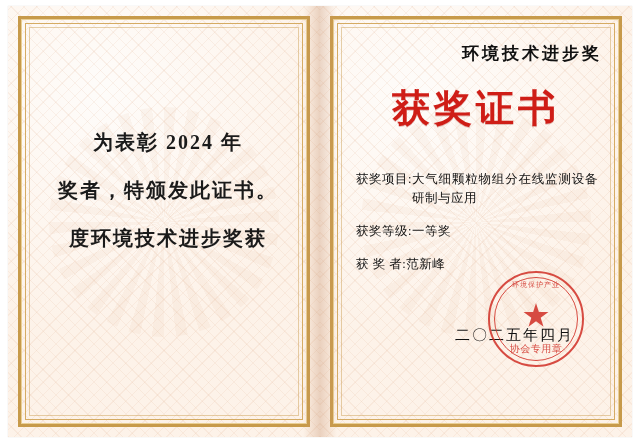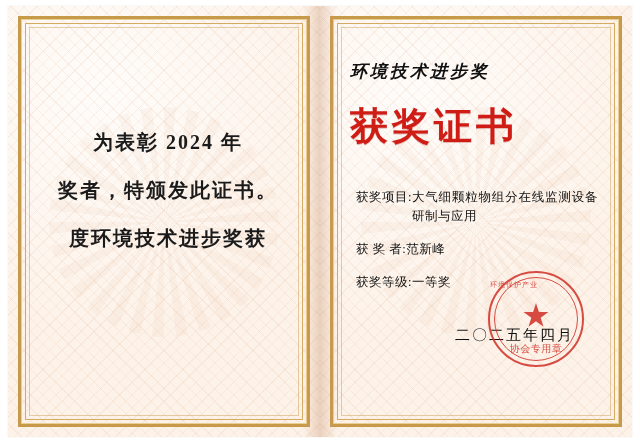--- a/index.html
+++ b/index.html
@@ -114,30 +114,29 @@
     text-align: center;
     padding-left: 18px;
     padding-right: 10px;
     font-weight: 700;
     font-family: "Liberation Serif", "DejaVu Serif", serif;
   }
   .left-text .line { white-space: nowrap; }
 
   
   .award-type {
-    text-align: left;
-    margin-top: 26px;
+    text-align: right;
+    margin-top: 8px;
     font-size: 17px;
     letter-spacing: 3px;
     color: #111111;
     font-weight: 700;
-    font-style: italic;
   }
   .award-title {
-    text-align: left;
+    text-align: center;
     margin-top: 18px;
     font-size: 38px;
     letter-spacing: 4px;
     color: #cf1d16;
     font-weight: 700;
     font-family: "Liberation Serif", "DejaVu Serif", serif;
     text-shadow: 0 1px 0 rgba(150,20,10,0.25);
   }
 
   .fields {
@@ -188,20 +187,21 @@
     width: 26px; height: 26px;
     margin: -16px 0 0 -13px;
     background: #d2352c;
     clip-path: polygon(50% 0%, 61% 35%, 98% 35%, 68% 57%, 79% 91%, 50% 70%, 21% 91%, 32% 57%, 2% 35%, 39% 35%);
   }
   .seal .seal-top-text {
     position: absolute;
     top: 7px;
     left: 0;
     width: 100%;
+    text-align: center;
     font-size: 7px;
     letter-spacing: 1px;
   }
   .seal .seal-bottom-text {
     position: absolute;
     bottom: 9px;
     left: 0;
     width: 100%;
     text-align: center;
     font-size: 10px;
@@ -248,26 +248,26 @@
       <div class="content">
         <div class="award-type">环境技术进步奖</div>
         <div class="award-title">获奖证书</div>
 
         <div class="fields">
           <div class="field-row">
             <span class="field-label">获奖项目:</span>
             <span class="field-value multi">大气细颗粒物组分在线监测设备研制与应用</span>
           </div>
           <div class="field-row">
+            <span class="field-label">获奖等级:</span>
+            <span class="field-value">一等奖</span>
+          </div>
+          <div class="field-row">
             <span class="field-label">获 奖 者:</span>
             <span class="field-value">范新峰</span>
-          </div>
-          <div class="field-row">
-            <span class="field-label">获奖等级:</span>
-            <span class="field-value">一等奖</span>
           </div>
         </div>
 
         <div class="issue-date">二〇二五年四月</div>
 
         <div class="seal">
           <div class="ring"></div>
           <div class="seal-top-text">环境保护产业</div>
           <div class="star"></div>
           <div class="seal-bottom-text">协会专用章</div>

